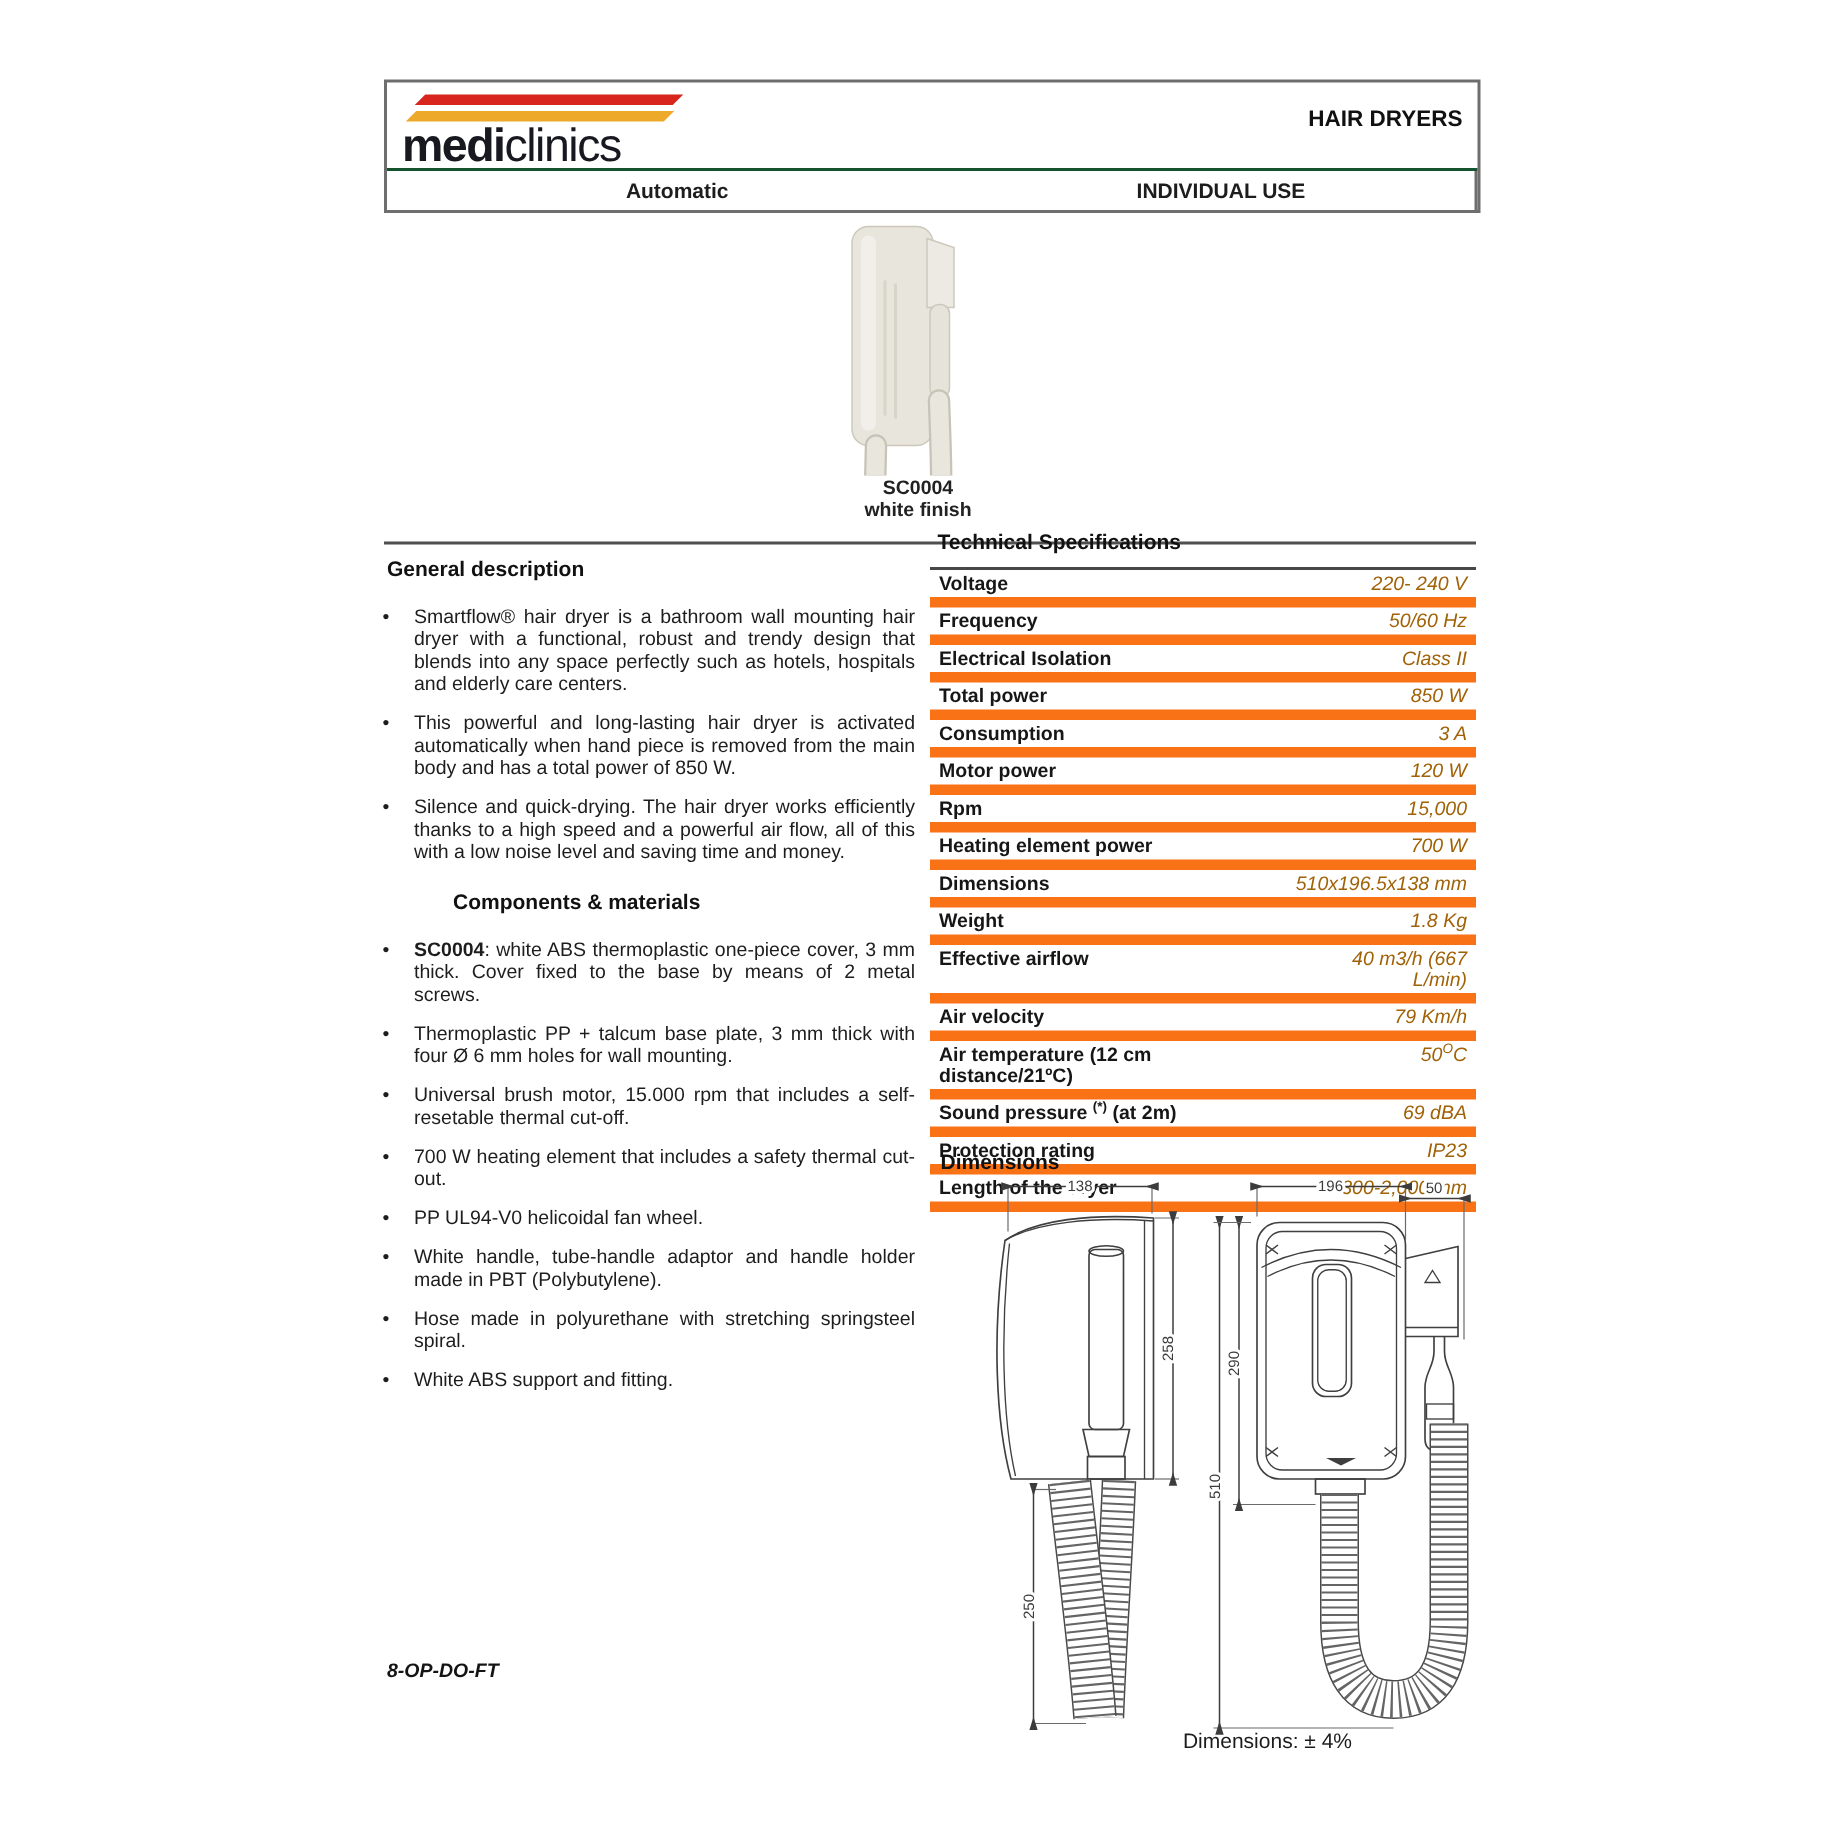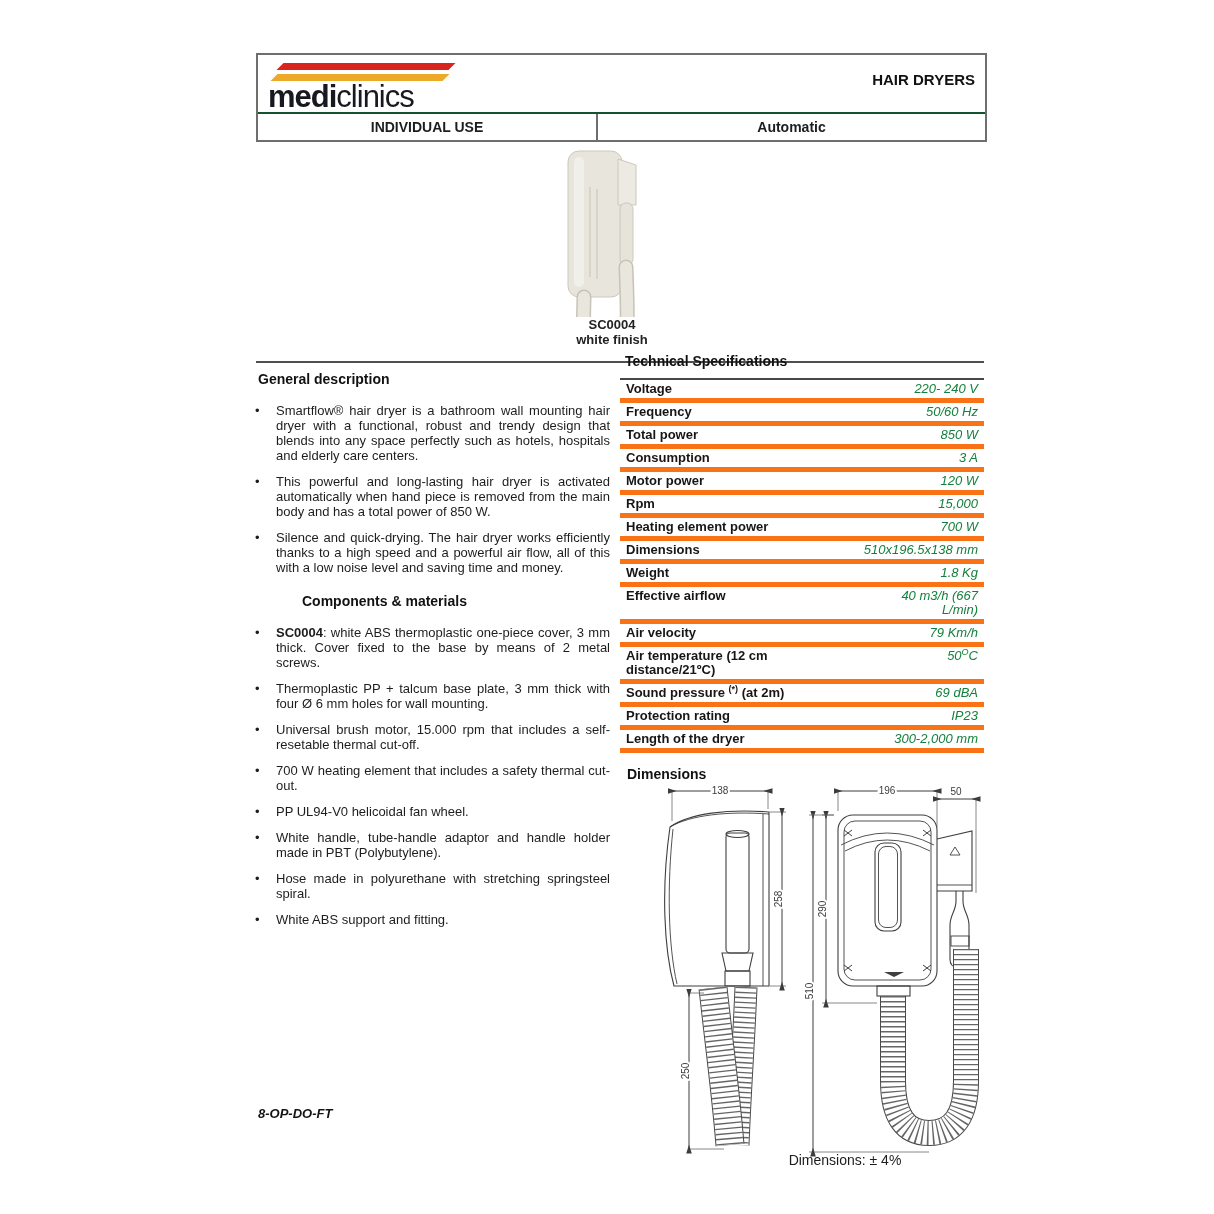--- a/index.html
+++ b/index.html
@@ -39,23 +39,23 @@
   li.bullet{position:relative;padding-left:22px;margin-bottom:11px;}
   li.bullet .dot{position:absolute;left:1px;top:0;font-size:13px;}
   li.bullet .btext{display:block;font-size:13px;line-height:15px;text-align:justify;}
   li.bullet .btext b{font-weight:bold;}
   .components-title{margin-top:18px;margin-left:48px;}
 
   
   .right-col{left:620px;top:353px;width:364px;}
   .specs-title{margin:0 0 9px 5px;}
   .specs-table{border-top:2px solid #474747;}
-  .spec-row{display:flex;align-items:flex-start;border-bottom:5px solid #f97316;padding:2px 2px 2px 6px;gap:38px;}
+  .spec-row{display:flex;align-items:flex-start;border-bottom:7px solid #f97316;padding:2px 2px 2px 6px;gap:38px;}
   .spec-label{width:56%;font-weight:bold;font-size:13px;line-height:14px;color:#161616;}
-  .spec-value{flex:1;text-align:right;font-style:italic;font-size:13px;line-height:14px;color:#15803d;padding-right:4px;}
+  .spec-value{flex:1;text-align:right;font-style:italic;font-size:13px;line-height:14px;color:#a16207;padding-right:4px;}
   sup{font-size:9px;line-height:0;}
 
   
   .dim-title{left:627px;top:766px;margin:0;}
   .drawing-box{left:646px;top:781px;}
   .tolerance{left:700px;top:1152px;width:290px;text-align:center;font-size:14px;color:#1c1c1c;}
 
   
   .footer-code{left:258px;top:1106px;font-size:13px;font-weight:bold;font-style:italic;color:#141414;}
 
@@ -68,22 +68,22 @@
 <div class="abs header-box">
   <div class="header-top">
     <div class="logo">
       <div class="stripe stripe-red"></div>
       <div class="stripe stripe-yellow"></div>
       <div class="logo-text"><span class="b">medi</span><span class="l">clinics</span></div>
     </div>
     <div class="header-category">HAIR DRYERS</div>
   </div>
   <div class="header-bottom">
+    <div class="hcell right">Automatic</div>
     <div class="hcell left">INDIVIDUAL USE</div>
-    <div class="hcell right">Automatic</div>
   </div>
 </div>
 
 <svg class="abs" style="left:550px;top:147px;" width="130" height="170" viewBox="0 0 130 170" aria-label="hair dryer photo">
 
   <rect x="18" y="4" width="54" height="146" rx="11" fill="#e8e5dd" stroke="#ccc8bb" stroke-width="1"></rect>
   <rect x="24" y="10" width="10" height="130" rx="5" fill="#f1efe9"></rect>
   <path d="M40,40 L40,130 M47,42 L47,132" stroke="#d8d4c8" stroke-width="2" fill="none"></path>
 
   <path d="M68,12 L86,18 L86,58 L68,58 Z" fill="#eceae2" stroke="#ccc8bb" stroke-width="1"></path>
@@ -153,20 +153,24 @@
 <div class="abs right-col">
   <h3 class="sec-title specs-title">Technical Specifications</h3>
   <div class="specs-table">
       <div class="spec-row">
         <div class="spec-label">Voltage</div>
         <div class="spec-value">220- 240 V</div>
       </div>
       <div class="spec-row">
         <div class="spec-label">Frequency</div>
         <div class="spec-value">50/60 Hz</div>
+      </div>
+      <div class="spec-row">
+        <div class="spec-label">Electrical Isolation</div>
+        <div class="spec-value">Class II</div>
       </div>
       <div class="spec-row">
         <div class="spec-label">Total power</div>
         <div class="spec-value">850 W</div>
       </div>
       <div class="spec-row">
         <div class="spec-label">Consumption</div>
         <div class="spec-value">3 A</div>
       </div>
       <div class="spec-row">

